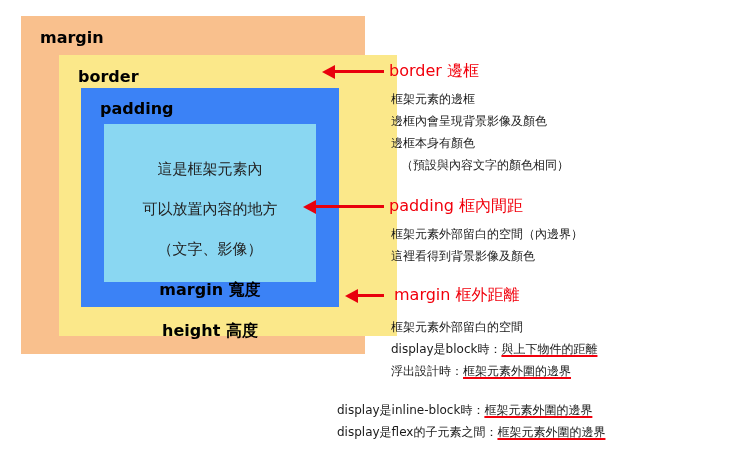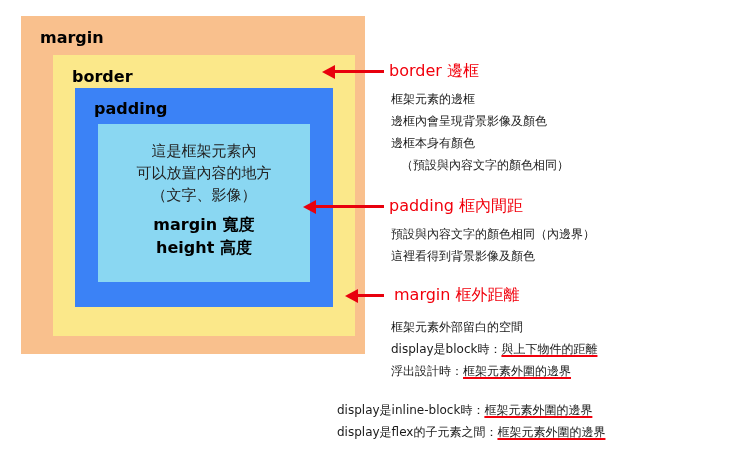--- a/index.html
+++ b/index.html
@@ -33,23 +33,23 @@
     line-height: 1;
     white-space: nowrap;
   }
   #margin-label {
     position: absolute;
     left: 19px;
     top: 14px;
   }
   #border-box {
     position: absolute;
-    left: 32px;
+    left: 38px;
     top: 39px;
-    width: 302px;
+    width: 338px;
     height: 281px;
     box-sizing: border-box;
     background: #fbe88a;
   }
   #border-label {
     position: absolute;
     left: 19px;
     top: 14px;
   }
   #padding-box {
@@ -79,20 +79,21 @@
     align-items: center;
     justify-content: flex-start;
     padding-top: 16px;
   }
   .content-line {
     font-size: 15px;
     line-height: 22px;
     color: #222222;
     text-align: right;
     white-space: nowrap;
+    margin-top: 18px;
   }
   .content-line.bold {
     font-weight: bold;
     color: #000000;
     font-size: 16px;
     line-height: 23px;
   }
   .content-spacer { height: 7px; }
 
   
@@ -174,21 +175,21 @@
 <div class="annot-heading" style="left:389px; top:63px;">border 邊框</div>
 <div class="annot-body" style="left:391px; top:88px;">
   <div>框架元素的邊框</div>
   <div>邊框內會呈現背景影像及顏色</div>
   <div>邊框本身有顏色</div>
   <div><span class="indent">（預設與內容文字的顏色相同）</span></div>
 </div>
 
 <div class="annot-heading" style="left:389px; top:198px;">padding 框內間距</div>
 <div class="annot-body" style="left:391px; top:223px;">
-  <div>預設與內容文字的顏色相同（內邊界）</div>
+  <div>框架元素外部留白的空間（內邊界）</div>
   <div>這裡看得到背景影像及顏色</div>
 </div>
 
 <div class="annot-heading" style="left:394px; top:287px;">margin 框外距離</div>
 <div class="annot-body" style="left:391px; top:316px;">
   <div>框架元素外部留白的空間</div>
   <div>
     <span>display是block時：</span><span class="uline">與上下物件的距離</span>
   </div>
   <div>

